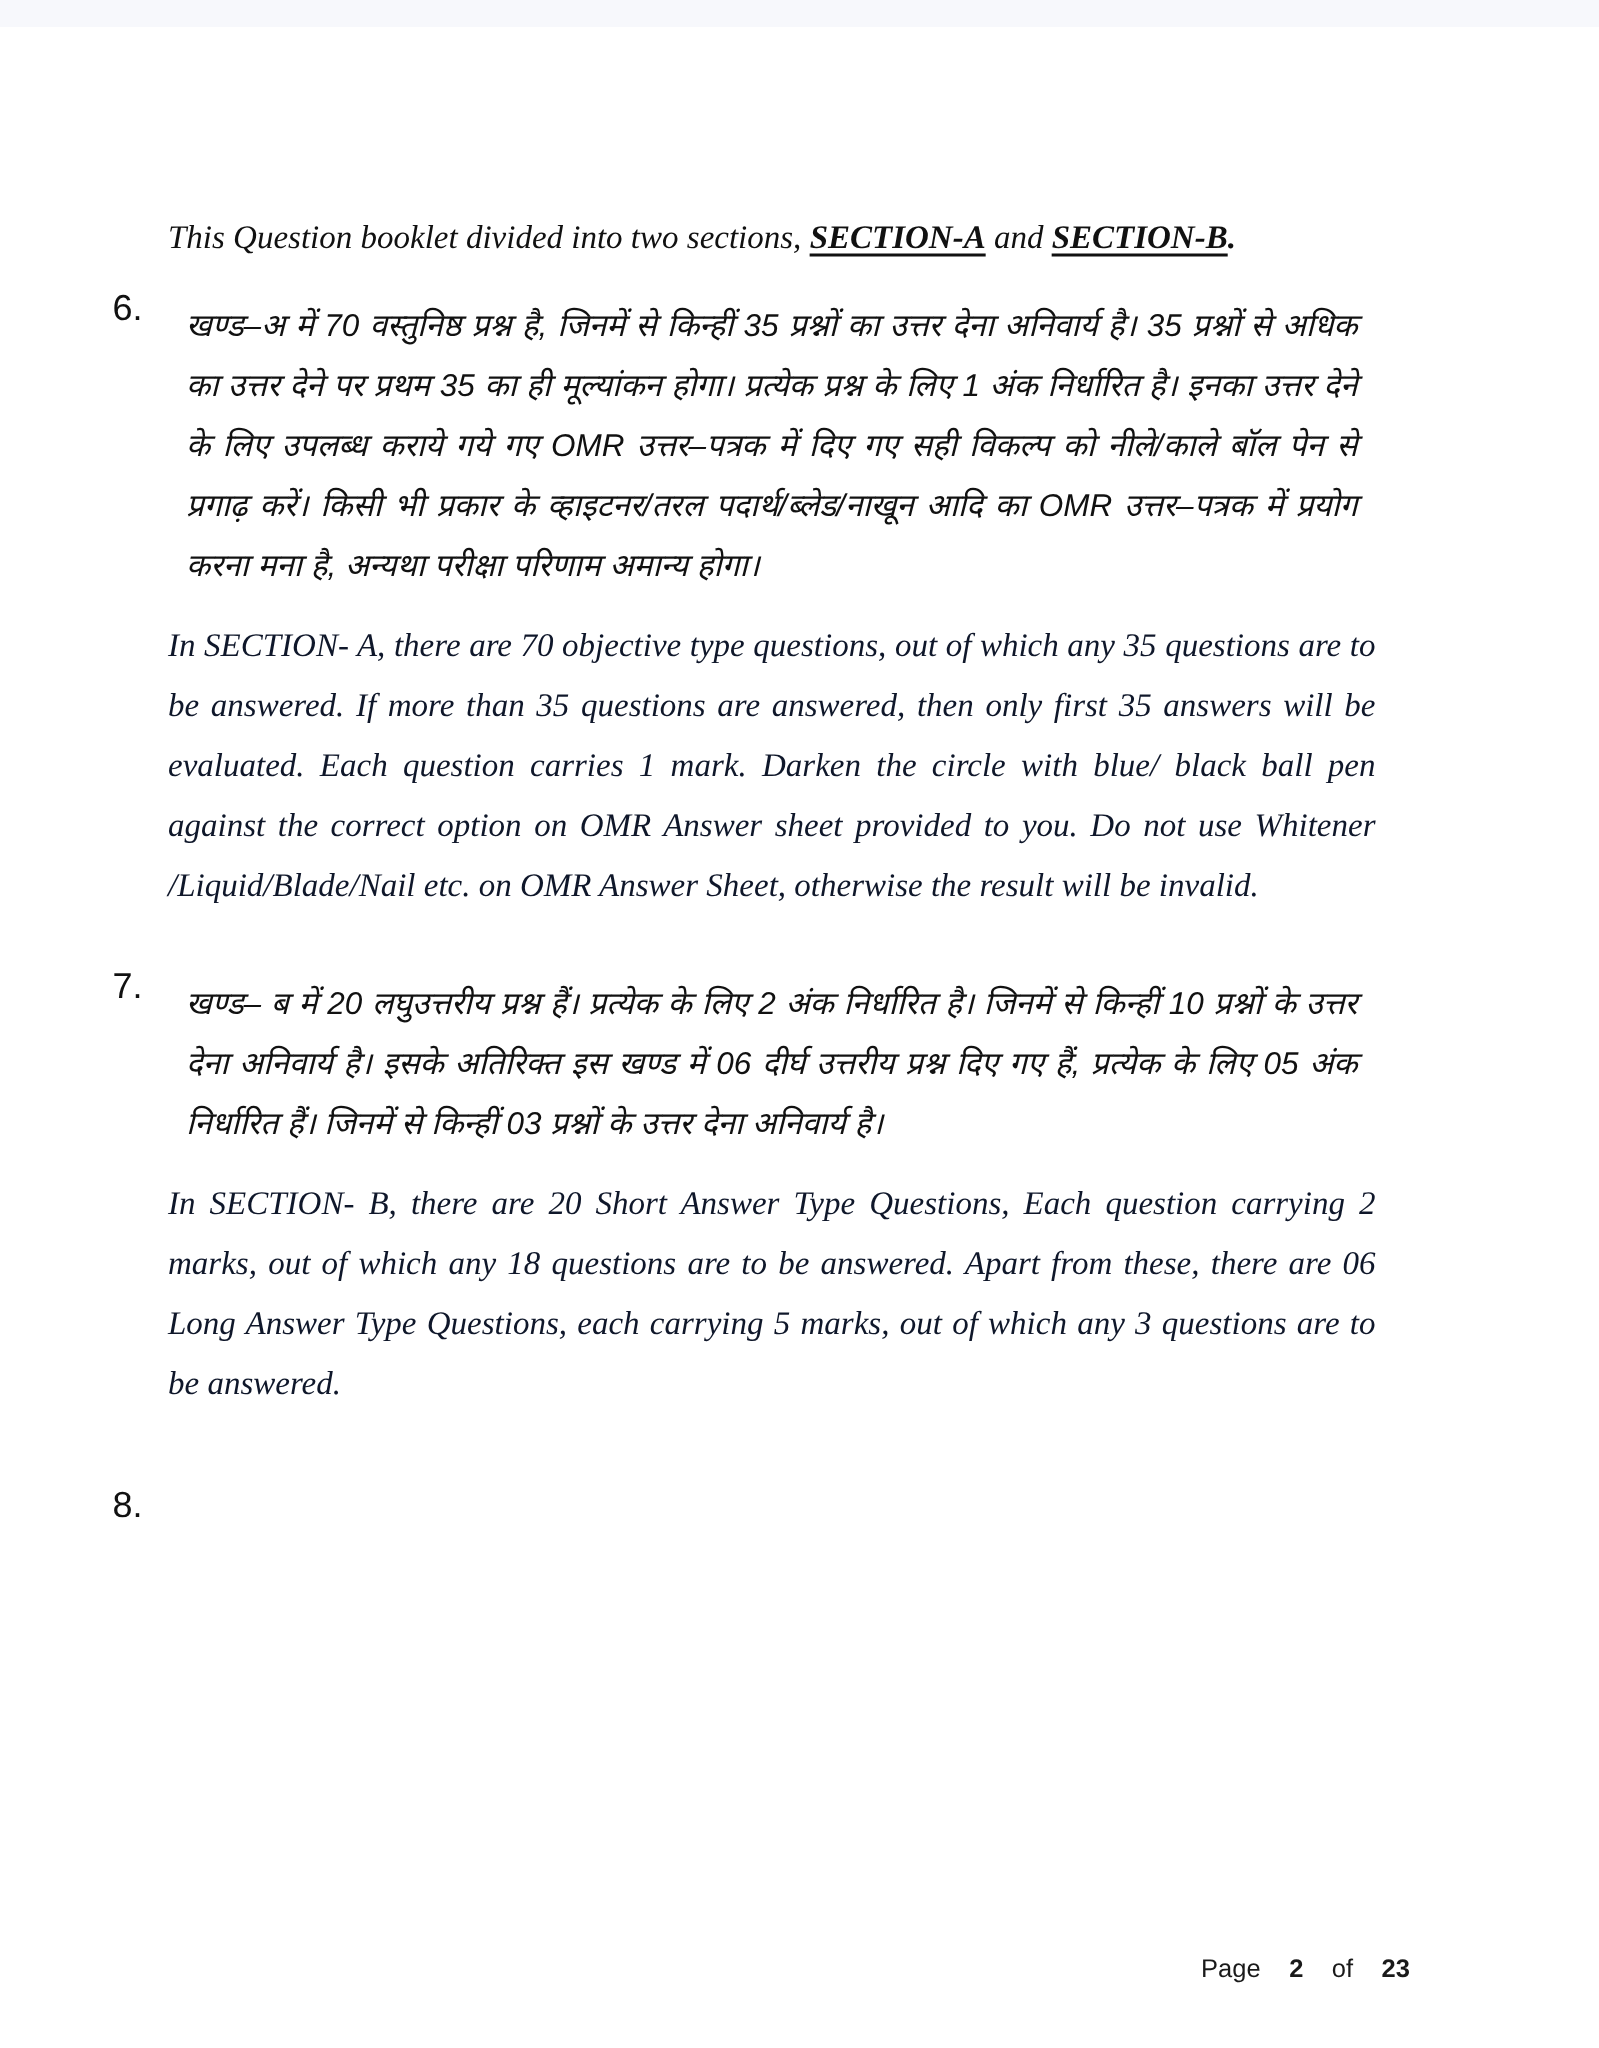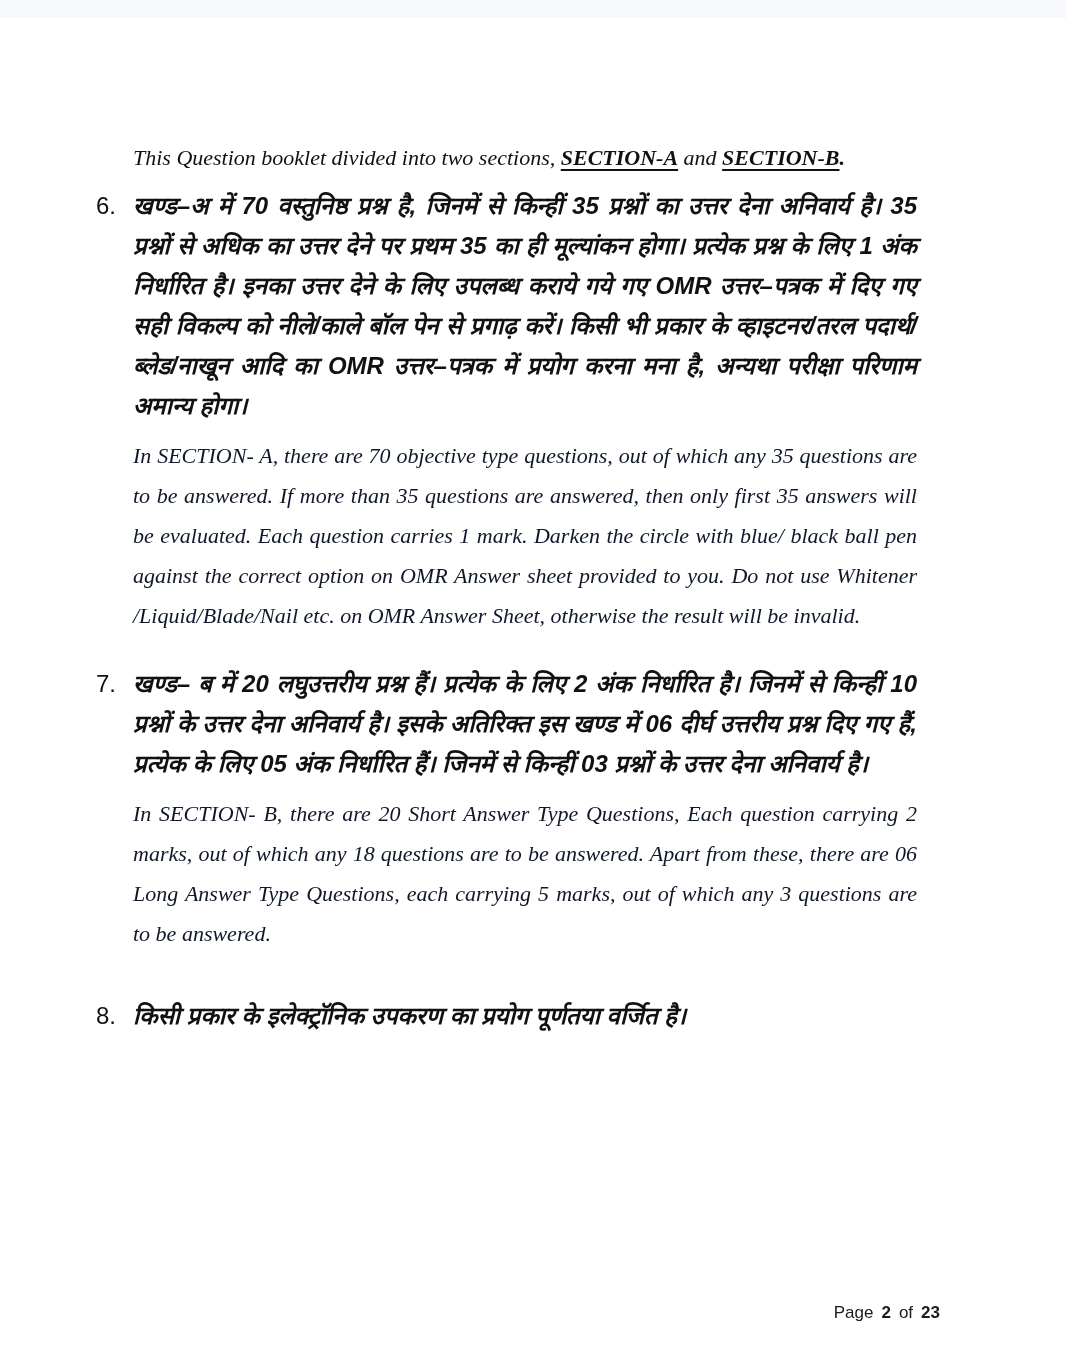--- a/index.html
+++ b/index.html
@@ -14,21 +14,21 @@
     overflow: hidden;
     color: #111111;
   }
   .top-strip {
     width: 100%;
     height: 18px;
     background: #f7f8fc;
   }
   .page {
     box-sizing: border-box;
-    padding: 122px 149px 0 96px;
+    padding: 122px 149px 0 75px;
   }
   .intro {
     margin: 0 0 10px 37px;
     font-family: "Liberation Serif", serif;
     font-style: italic;
     font-size: 22px;
     line-height: 36px;
     color: #111111;
   }
   .section-ref {
@@ -48,45 +48,44 @@
     flex: none;
     width: 37px;
     font-family: "Liberation Sans", sans-serif;
     font-size: 24px;
     line-height: 40px;
     color: #111111;
   }
   .item-body { flex: 1; min-width: 0; }
 
   .hindi {
-    margin: 0;
+    margin: 12px;
     font-family: "Liberation Sans", sans-serif;
     font-style: italic;
-    font-size: 24px;
+    font-size: 21px;
     line-height: 40px;
     text-align: justify;
     color: #111111;
-    font-weight: bold;
   }
   .english {
     margin: 10px 0 0 0;
     font-family: "Liberation Serif", serif;
     font-style: italic;
     font-size: 22px;
     line-height: 40px;
     text-align: justify;
     color: #0f172a;
   }
 
   .footer {
     position: absolute;
     top: 1303px;
     right: 126px;
     display: flex;
-    gap: 8px;
+    gap: 19px;
     font-family: "Liberation Sans", sans-serif;
     font-size: 17px;
     color: #1a1a1a;
   }
   .footer .num { font-weight: bold; }
 </style>
 </head>
 <body>
 
 <div class="top-strip"></div>
@@ -109,21 +108,20 @@
       <div class="item-number">7.</div>
       <div class="item-body">
         <p class="hindi" lang="hi">खण्ड– ब में 20 लघुउत्तरीय प्रश्न हैं। प्रत्येक के लिए 2 अंक निर्धारित है। जिनमें से किन्हीं 10 प्रश्नों के उत्तर देना अनिवार्य है। इसके अतिरिक्त इस खण्ड में 06 दीर्घ उत्तरीय प्रश्न दिए गए हैं, प्रत्येक के लिए 05 अंक निर्धारित हैं। जिनमें से किन्हीं 03 प्रश्नों के उत्तर देना अनिवार्य है।</p>
         <p class="english">In SECTION- B, there are 20 Short Answer Type Questions, Each question carrying 2 marks, out of which any 18 questions are to be answered. Apart from these, there are 06 Long Answer Type Questions, each carrying 5 marks, out of which any 3 questions are to be answered.</p>
       </div>
     </div>
 
     <div class="item item-8">
       <div class="item-number">8.</div>
       <div class="item-body">
-        <p class="hindi" lang="hi">किसी प्रकार के इलेक्ट्रॉनिक उपकरण का प्रयोग पूर्णतया वर्जित है।</p>
       </div>
     </div>
 
   </div>
 </div>
 
 <div class="footer">
   <span>Page</span>
   <span class="num">2</span>
   <span>of</span>

